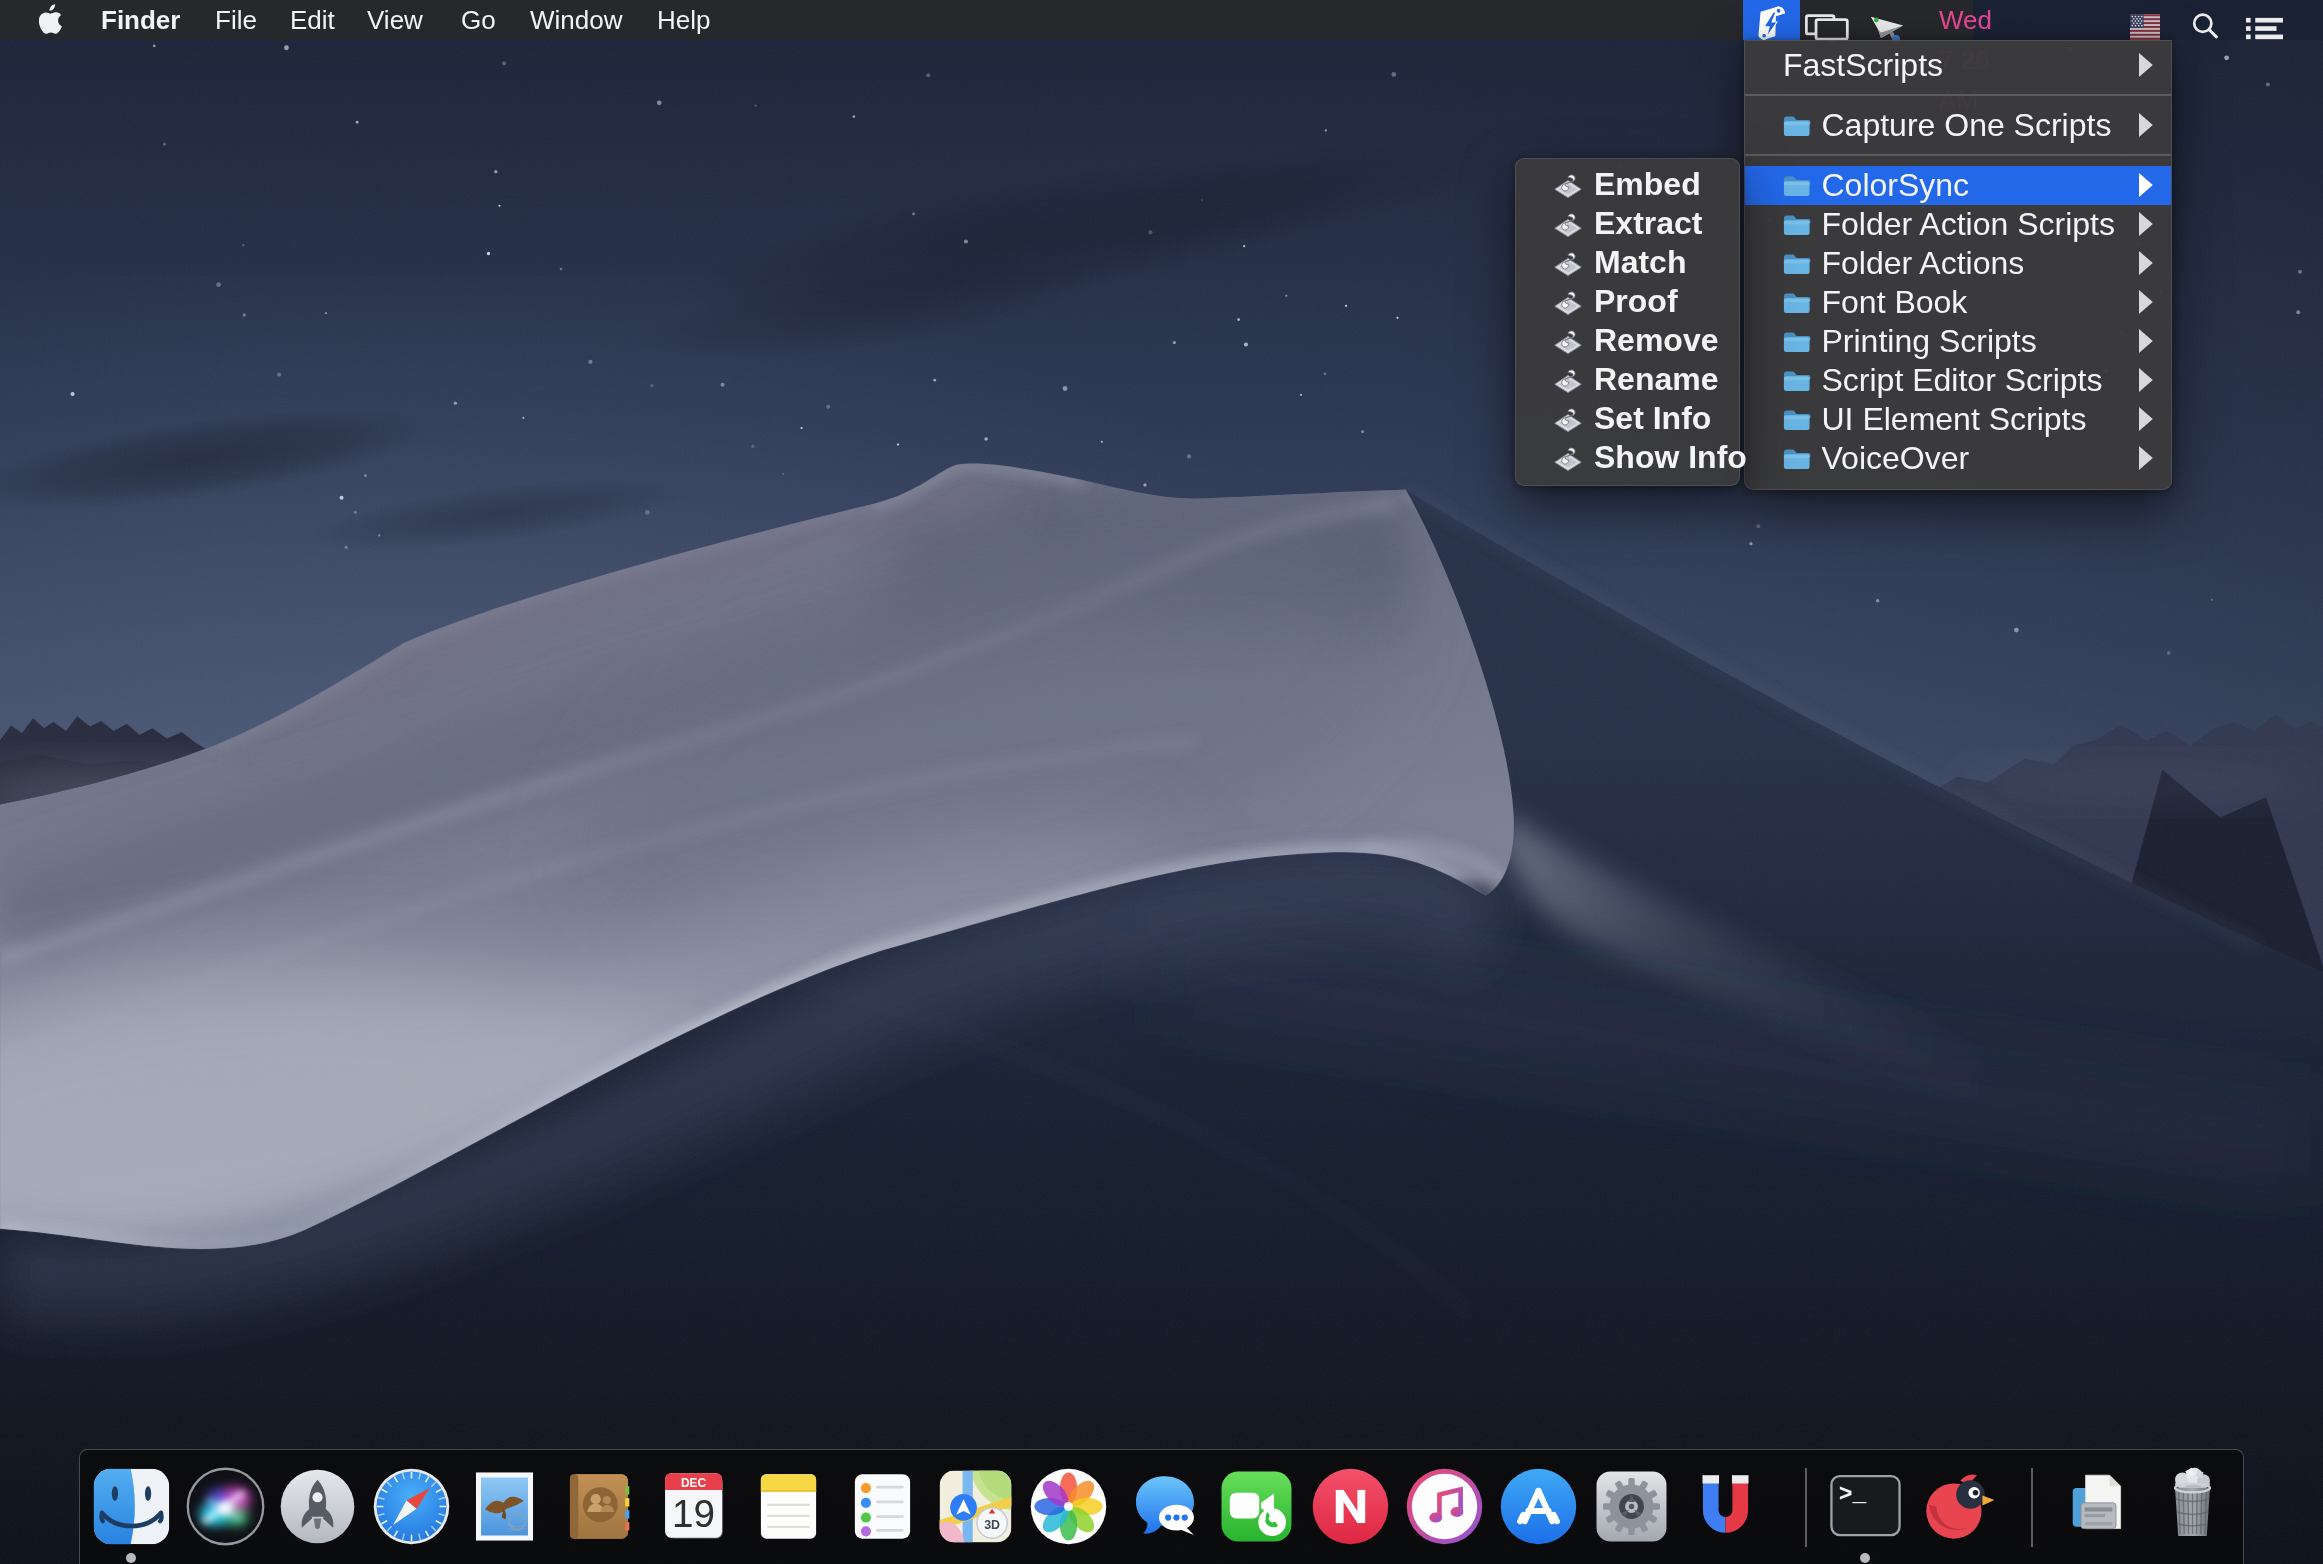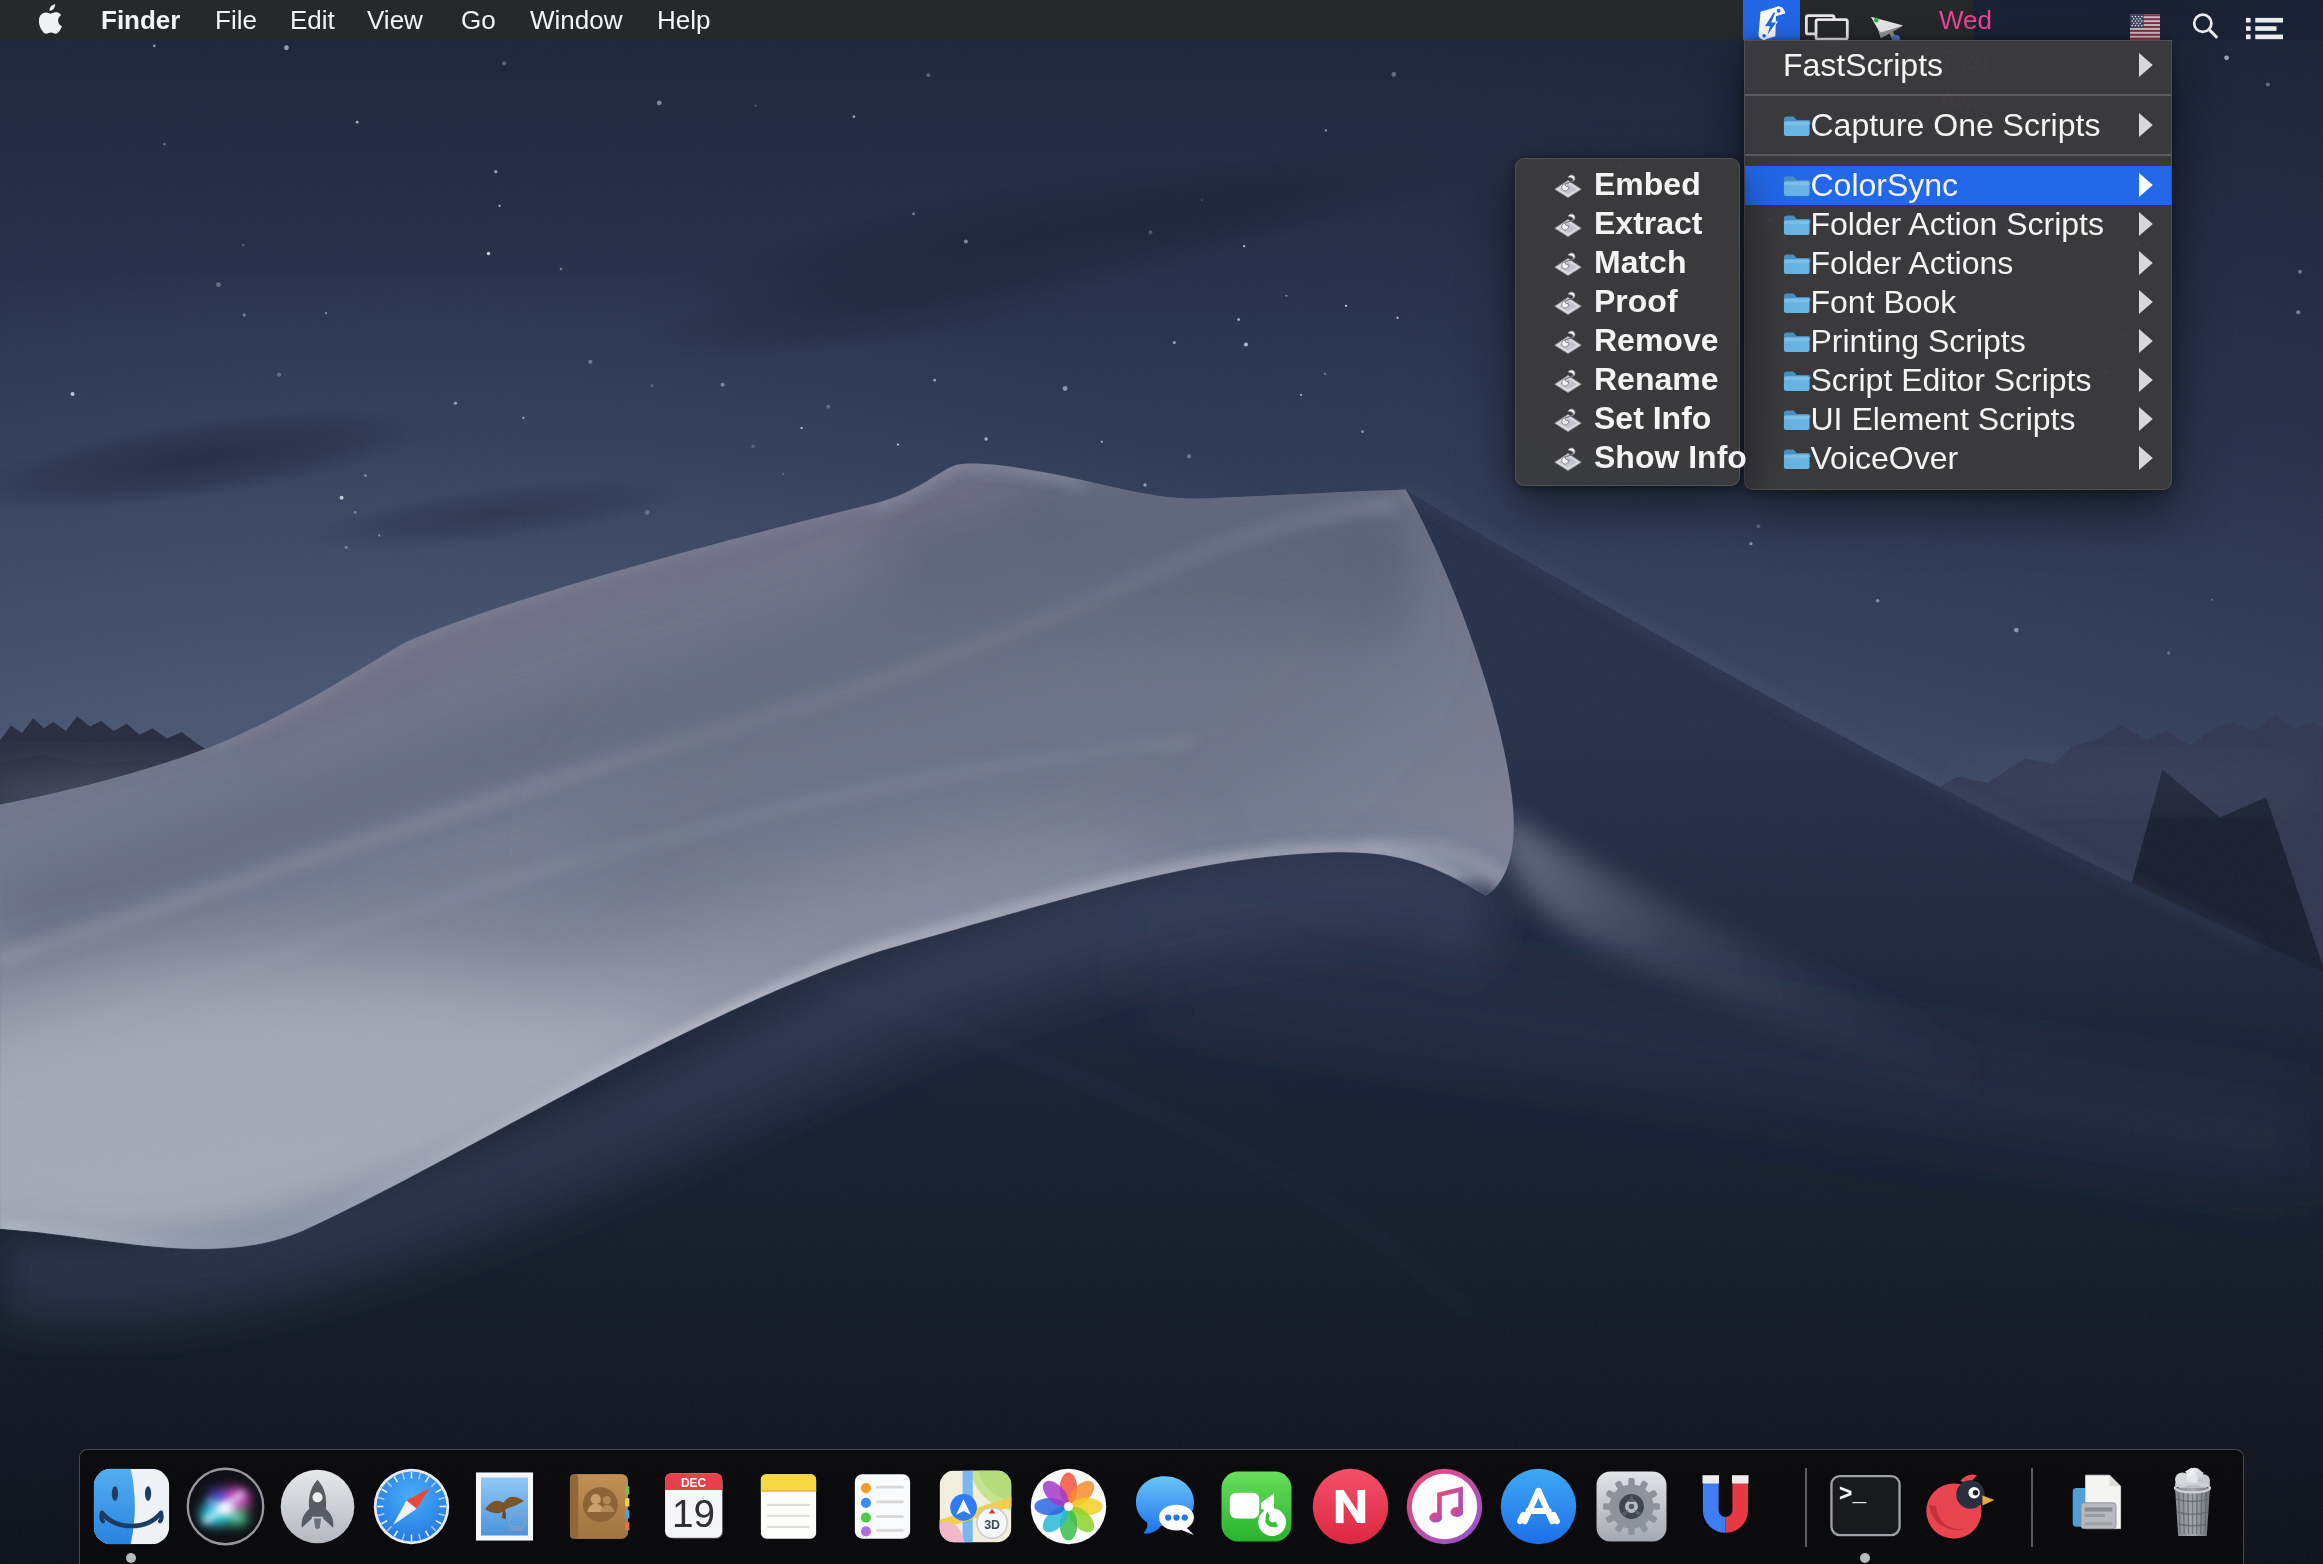--- a/index.html
+++ b/index.html
@@ -9,21 +9,21 @@
 #mbar{position:absolute;left:0;top:0;width:1973px;height:40px;background:#26282c;z-index:20;}
 .mi{position:absolute;top:0;height:40px;line-height:40px;color:#f2f3f4;font-size:26px;}
 #mbar .bold{font-weight:700;}
 
 .panel{position:absolute;background:rgba(59,59,61,.97);z-index:30;
  box-shadow:0 20px 51px rgba(0,0,0,.55),0 1.8px 9.2px rgba(0,0,0,.4);
  border:0.9px solid rgba(120,120,124,.35);box-sizing:border-box;}
 #mainmenu{left:1744px;top:40px;width:428px;border-radius:0 0 9.2px 9.2px;padding-top:4.6px;}
 #submenu{left:1515px;top:158px;width:225px;border-radius:9.2px;padding-top:5.5px;font-weight:bold;}
 .row{position:relative;height:39px;display:flex;align-items:center;color:#f4f4f5;font-size:32px;white-space:nowrap;}
-.row .txt{}
+.row .txt{margin-left:11px;}
 .row.sel{background:#2368e8;}
 .sep{height:1.8px;background:#5c5c5f;margin:9.2px 0 10px 0;}
 .fold{margin-left:38px;width:27.5px;height:23px;flex:0 0 auto;}
 .scrico{margin-left:37px;width:30px;height:31px;flex:0 0 auto;}
 .arr{position:absolute;right:18.4px;top:7.3px;width:13.8px;height:24px;}
 #submenu .row .txt{margin-left:78px;}
 #submenu .row .scrico{position:absolute;left:37px;top:3.7px;margin:0;}
 .pad0{padding-left:38px;}
 
 #dock{position:absolute;left:79px;top:1449px;width:2165px;height:116px;background:rgba(10,10,12,.85);

